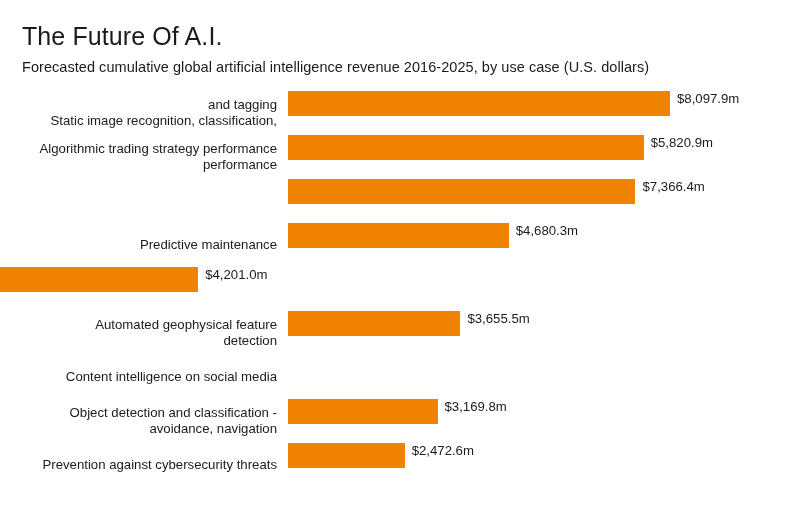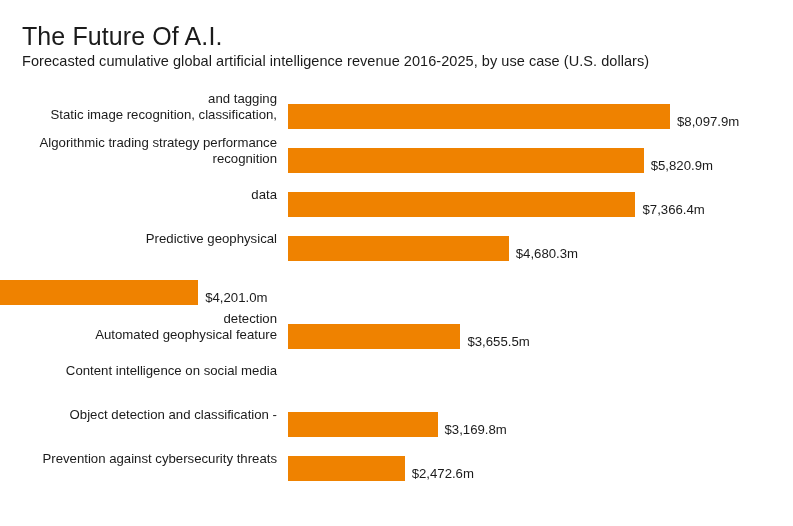--- a/index.html
+++ b/index.html
@@ -25,21 +25,21 @@
     font-size: 25px;
     font-weight: 400;
     color: #1b1b1b;
     margin: 0 0 0 22px;
     letter-spacing: 0.1px;
   }
   .subtitle {
     font-size: 14.5px;
     font-weight: 400;
     color: #1b1b1b;
-    margin: 2px 0 0 22px;
+    margin: 8px 0 0 22px;
     letter-spacing: 0.05px;
   }
   .chart {
     margin-top: 16px;
     width: 793px;
   }
   .row {
     display: flex;
     align-items: center;
     height: 44px;
@@ -56,21 +56,21 @@
   }
   .row-plot {
     flex: 1 1 auto;
     position: relative;
     height: 44px;
     display: flex;
     align-items: center;
   }
   .bar-wrap {
     display: flex;
-    align-items: flex-end;
+    align-items: flex-start;
     height: 100%;
   }
   .bar {
     height: 25px;
     background: #ef8200;
   }
   .bar-value {
     font-size: 13.2px;
     color: #1b1b1b;
     padding-left: 7px;
@@ -94,79 +94,79 @@
         <div class="row-plot">
           <div class="bar-wrap">
             <div class="bar" style="width: 382px; background: rgb(239, 130, 0);"></div>
             <div class="bar-value">$8,097.9m</div>
           </div>
         </div>
       </div>
       <div class="row">
         <div class="row-label">
           <div>Algorithmic trading strategy performance</div>
-          <div>recognition</div>
+          <div>performance</div>
         </div>
         <div class="row-plot">
           <div class="bar-wrap">
             <div class="bar" style="width: 355.706px; background: rgb(239, 130, 0);"></div>
             <div class="bar-value">$5,820.9m</div>
           </div>
         </div>
       </div>
       <div class="row">
         <div class="row-label">
-          <div>data</div>
         </div>
         <div class="row-plot">
           <div class="bar-wrap">
             <div class="bar" style="width: 347.493px; background: rgb(239, 130, 0);"></div>
             <div class="bar-value">$7,366.4m</div>
           </div>
         </div>
       </div>
       <div class="row">
         <div class="row-label">
-          <div>Predictive geophysical</div>
+          <div>Predictive maintenance</div>
         </div>
         <div class="row-plot">
           <div class="bar-wrap">
             <div class="bar" style="width: 220.782px; background: rgb(239, 130, 0);"></div>
             <div class="bar-value">$4,680.3m</div>
           </div>
         </div>
       </div>
       <div class="row">
         <div class="row-plot">
           <div class="bar-wrap">
             <div class="bar" style="width: 198.173px; background: rgb(239, 130, 0);"></div>
             <div class="bar-value">$4,201.0m</div>
           </div>
         </div>
       </div>
       <div class="row">
         <div class="row-label">
+          <div>Automated geophysical feature</div>
           <div>detection</div>
-          <div>Automated geophysical feature</div>
         </div>
         <div class="row-plot">
           <div class="bar-wrap">
             <div class="bar" style="width: 172.44px; background: rgb(239, 130, 0);"></div>
             <div class="bar-value">$3,655.5m</div>
           </div>
         </div>
       </div>
       <div class="row">
         <div class="row-label">
           <div>Content intelligence on social media</div>
         </div>
       </div>
       <div class="row">
         <div class="row-label">
           <div>Object detection and classification -</div>
+          <div>avoidance, navigation</div>
         </div>
         <div class="row-plot">
           <div class="bar-wrap">
             <div class="bar" style="width: 149.528px; background: rgb(239, 130, 0);"></div>
             <div class="bar-value">$3,169.8m</div>
           </div>
         </div>
       </div>
       <div class="row">
         <div class="row-label">

